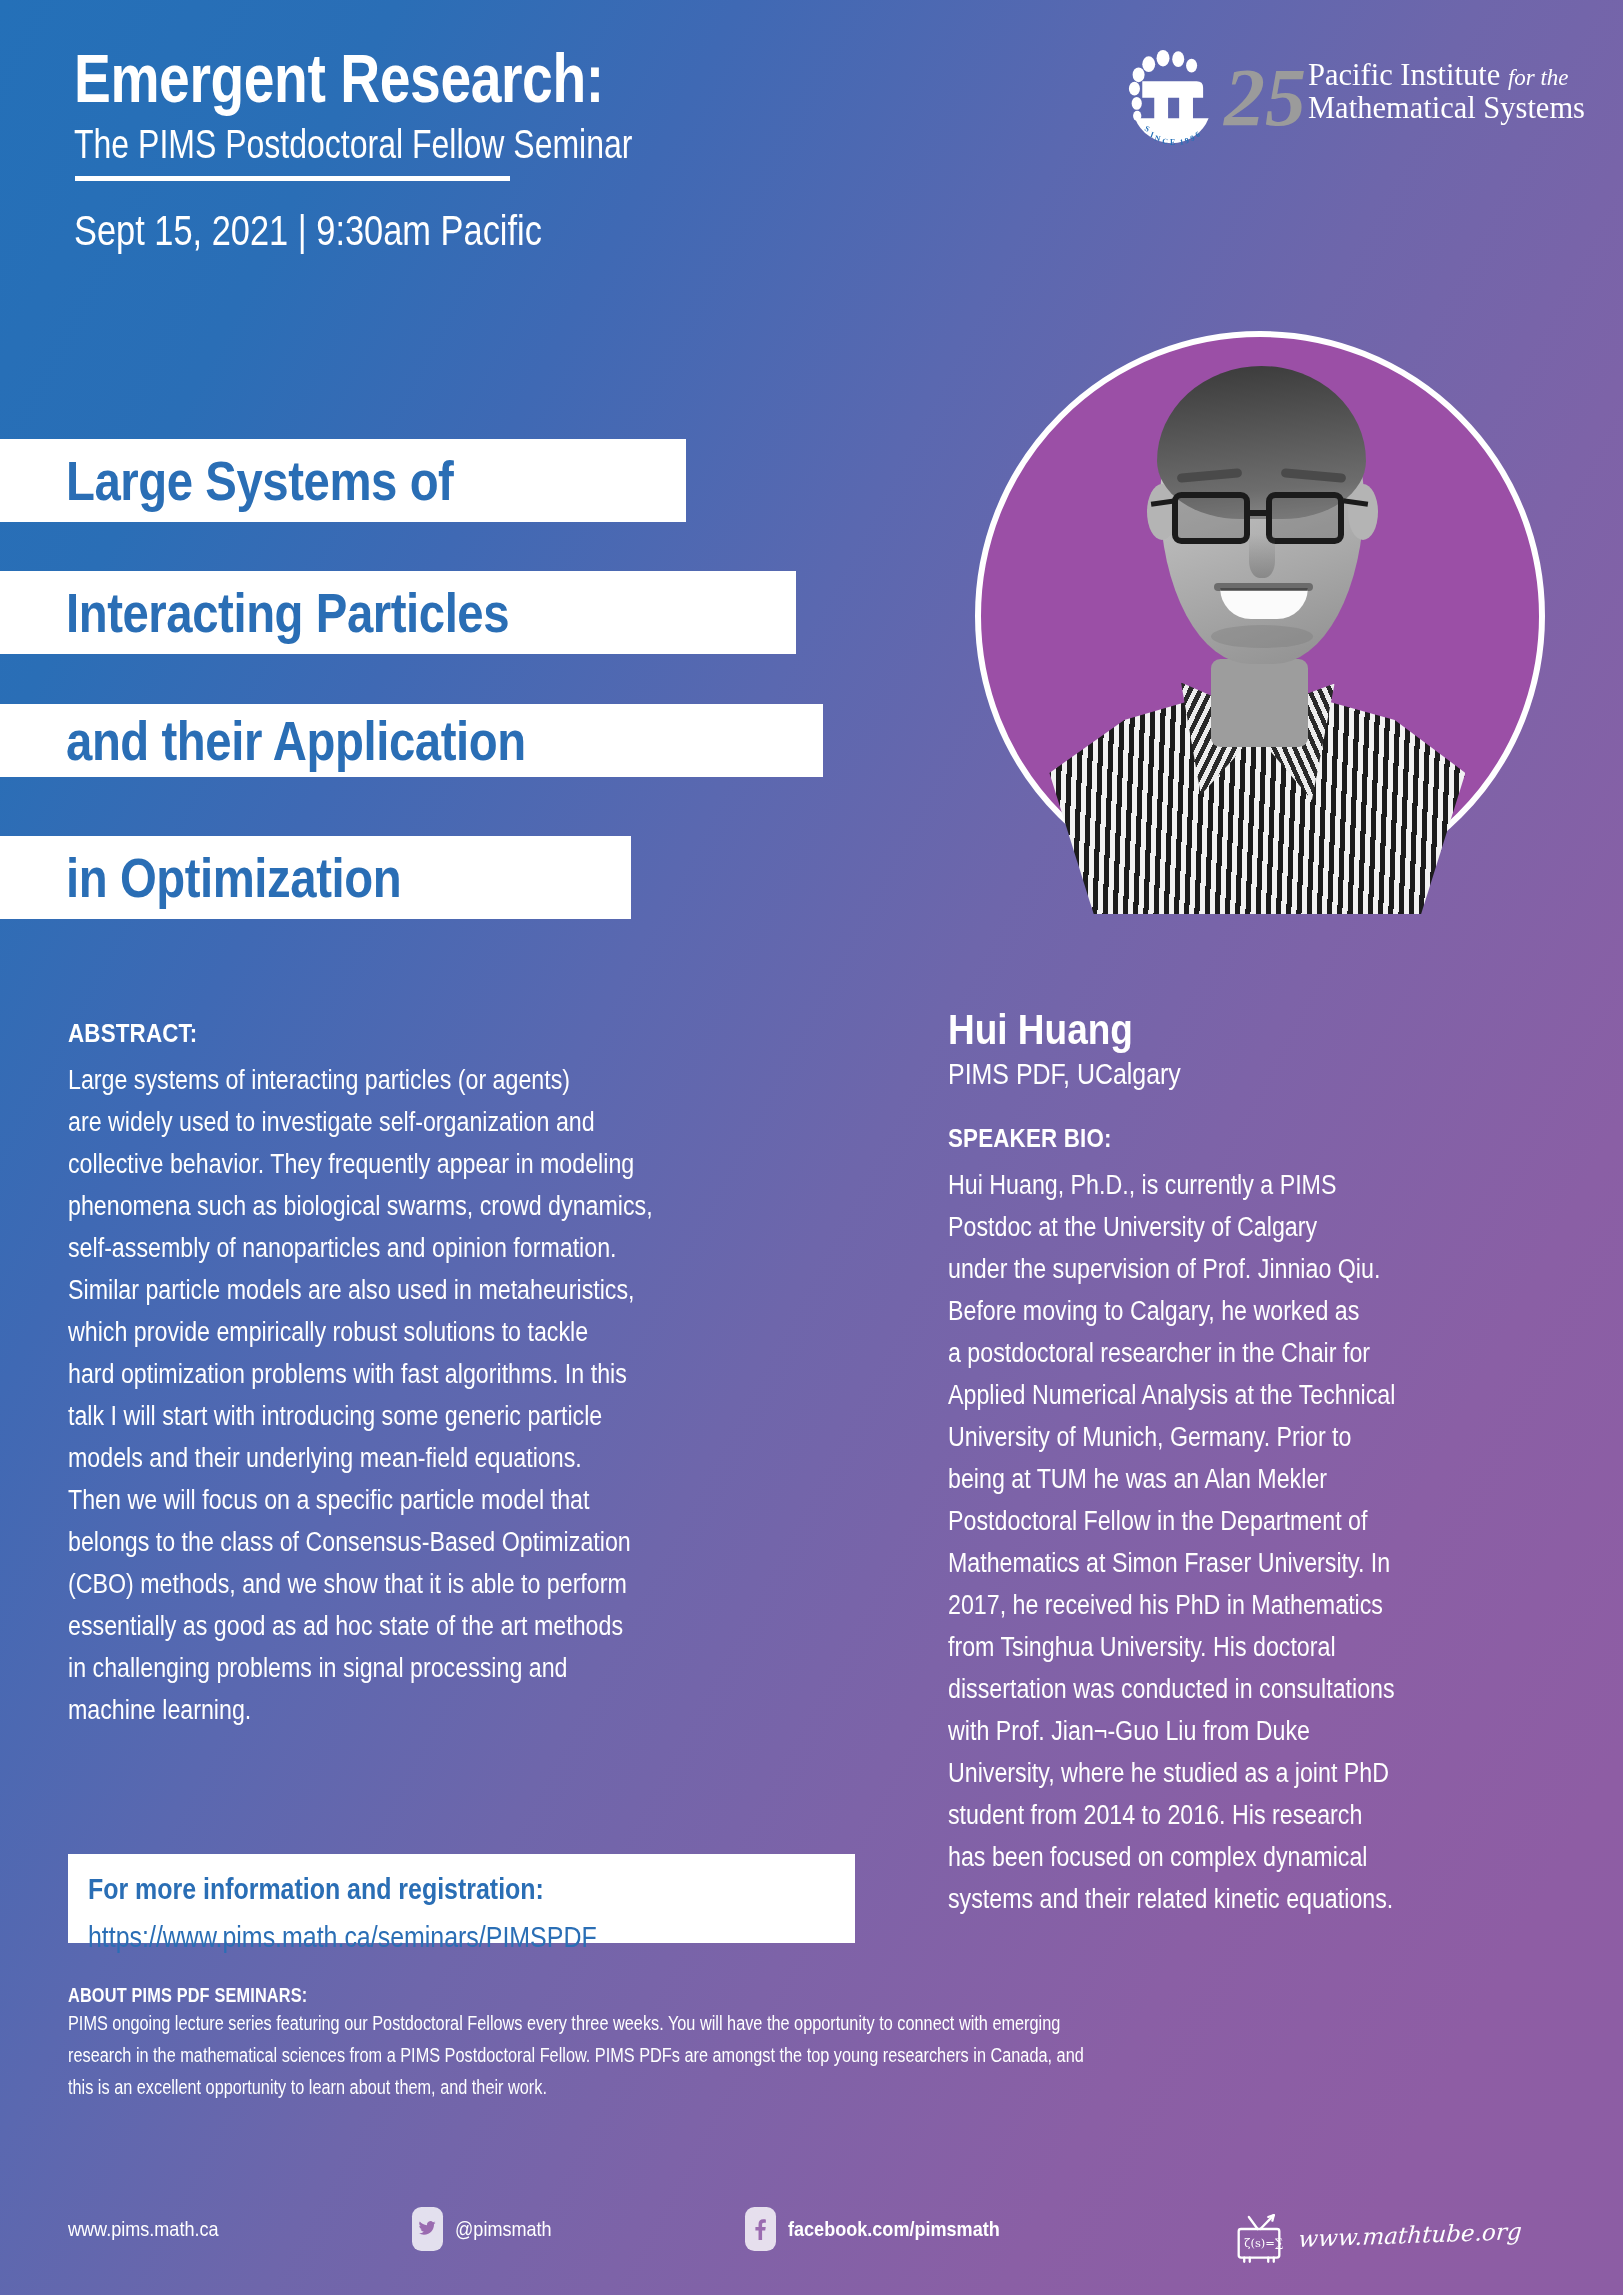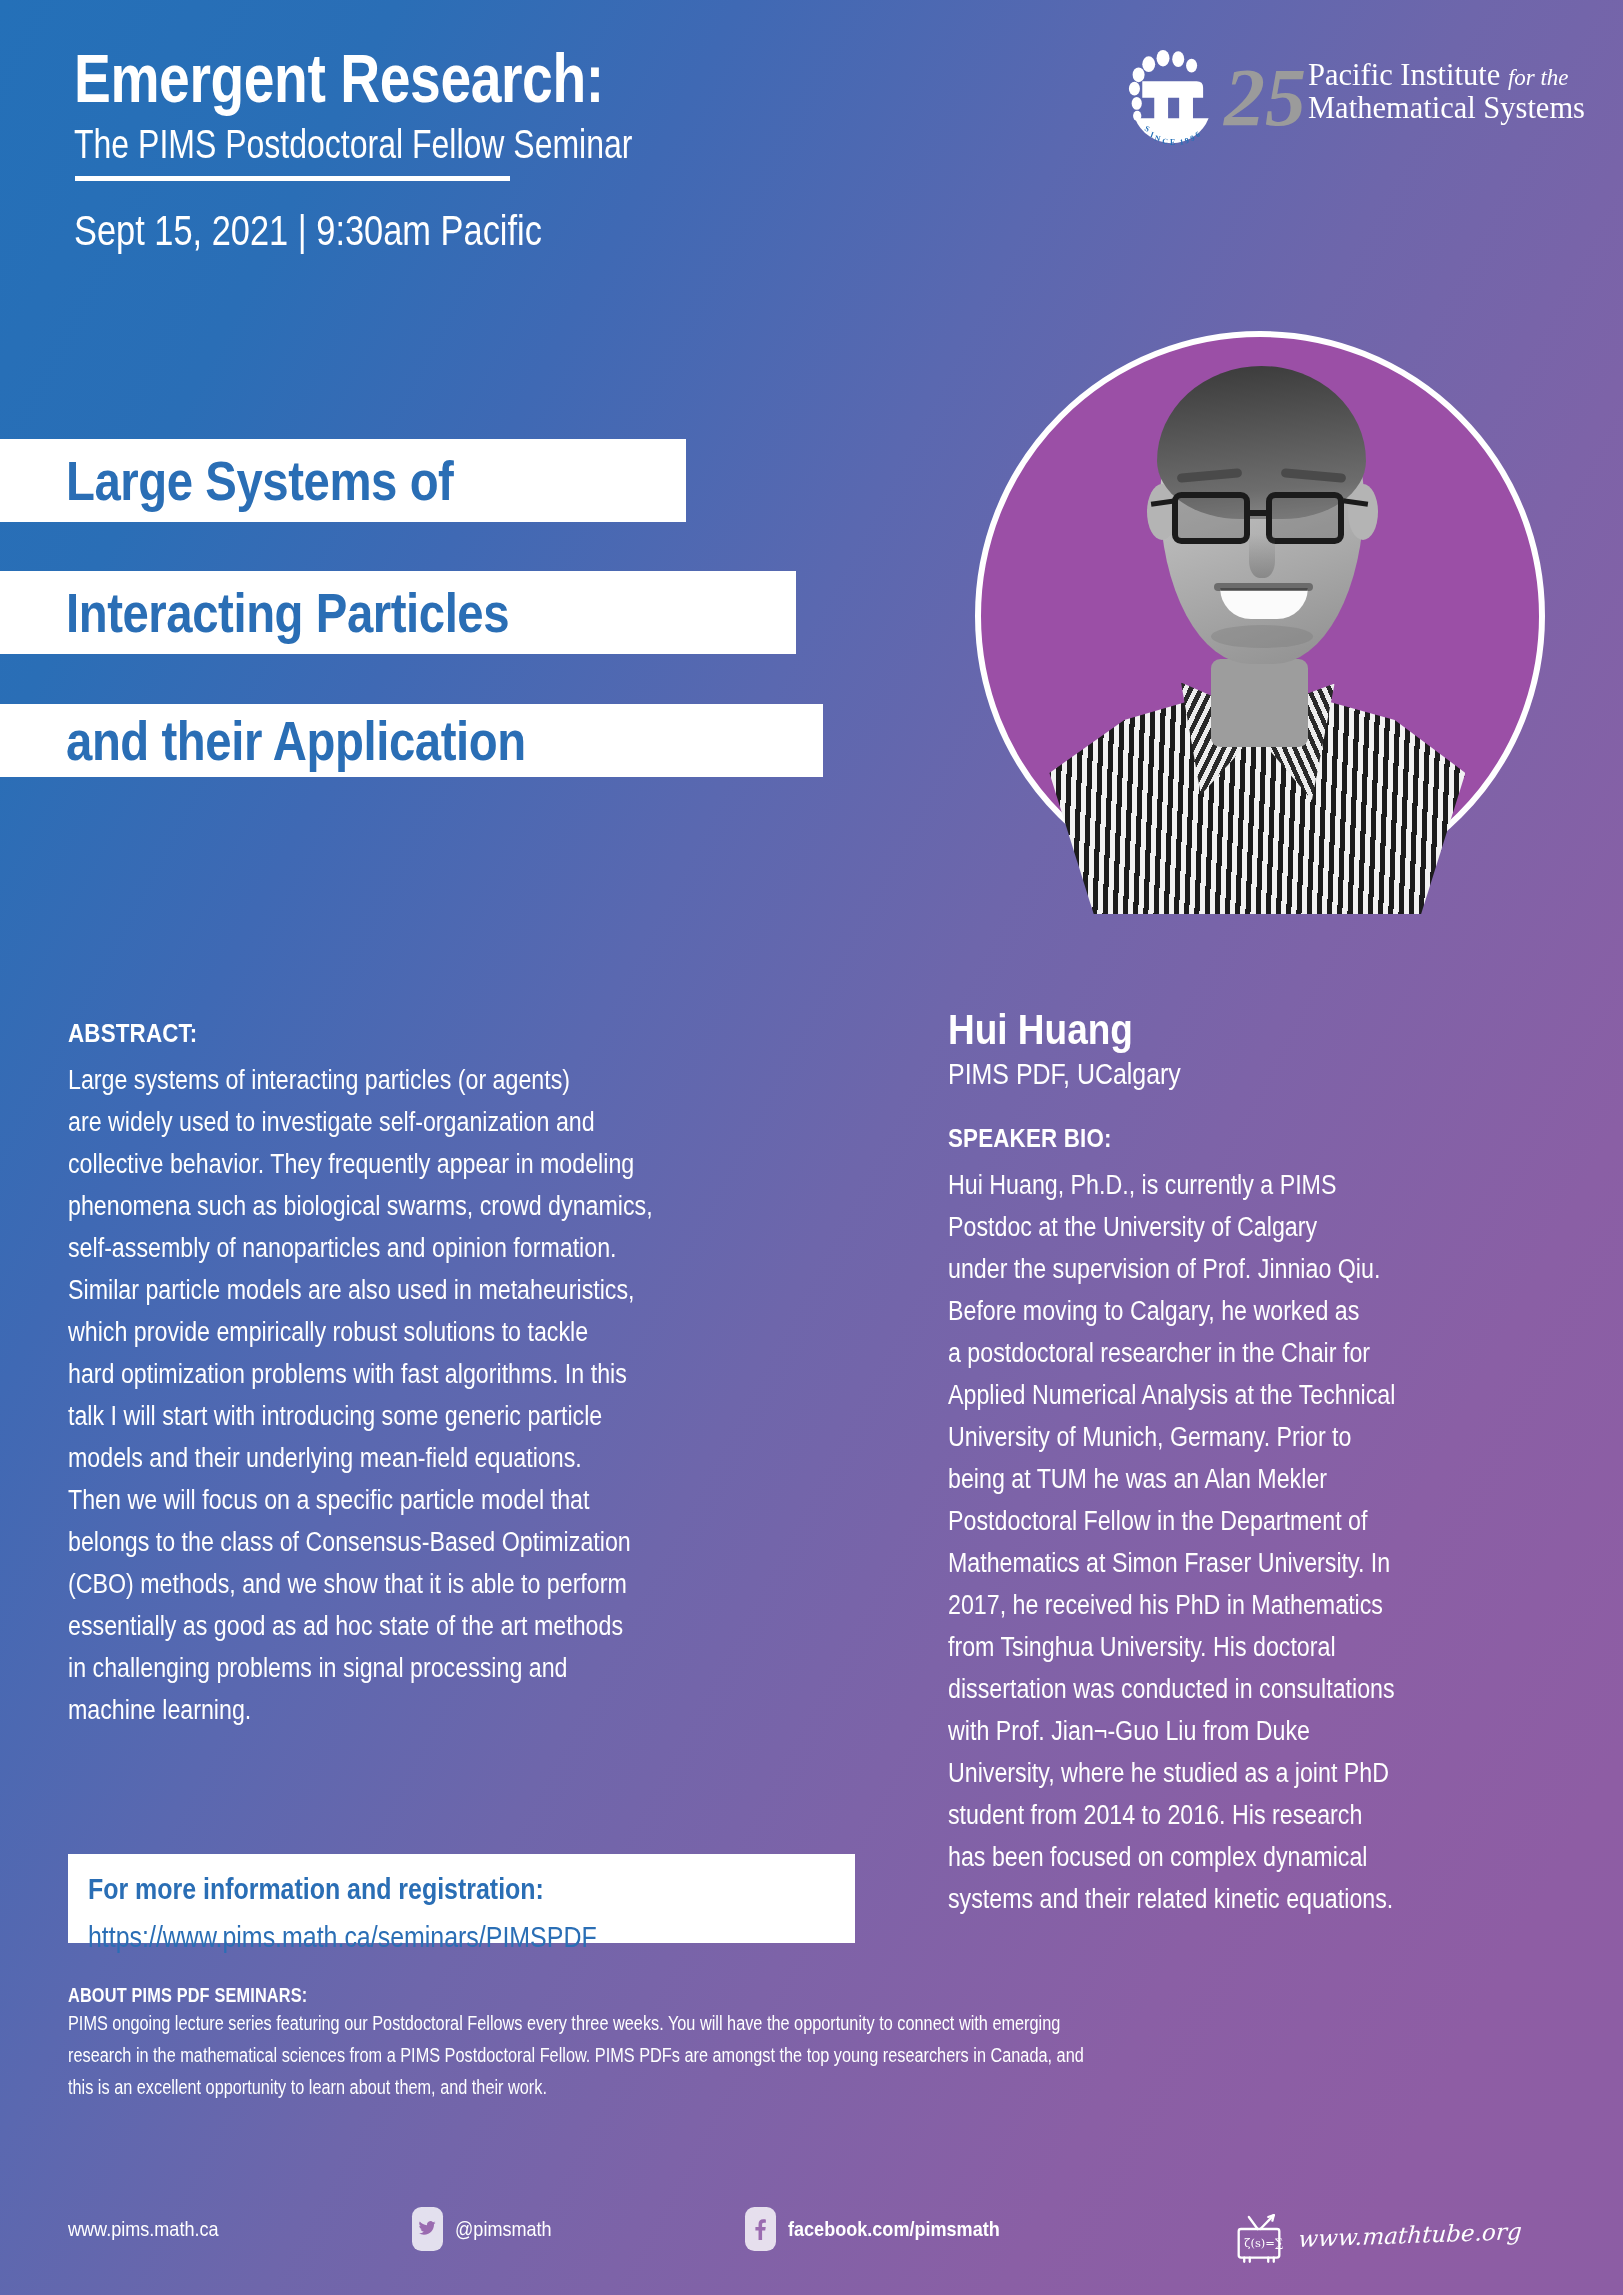--- a/index.html
+++ b/index.html
@@ -306,20 +306,23 @@
 
   <div class="tbar" id="tbar0">
     <span>Large Systems of</span>
   </div>
   <div class="tbar" id="tbar1">
     <span>Interacting Particles</span>
   </div>
   <div class="tbar" id="tbar2">
     <span>and their Application</span>
   </div>
+  <div class="tbar" id="tbar3">
+    <span>in Optimization</span>
+  </div>
 
   <div id="abstract">
     <div class="sect-head">ABSTRACT:</div>
     <div class="body-line">Large systems of interacting particles (or agents)</div>
     <div class="body-line">are widely used to investigate self-organization and</div>
     <div class="body-line">collective behavior. They frequently appear in modeling</div>
     <div class="body-line">phenomena such as biological swarms, crowd dynamics,</div>
     <div class="body-line">self-assembly of nanoparticles and opinion formation.</div>
     <div class="body-line">Similar particle models are also used in metaheuristics,</div>
     <div class="body-line">which provide empirically robust solutions to tackle</div>

